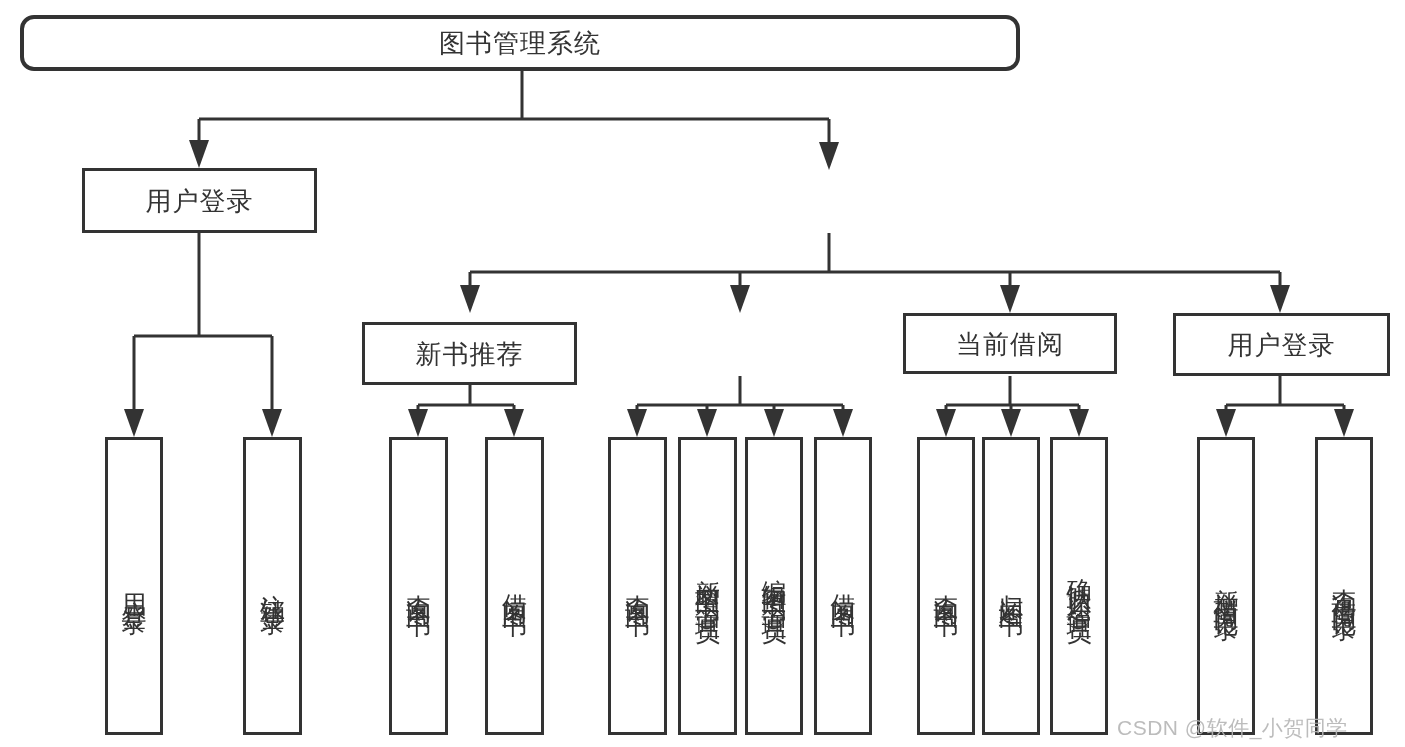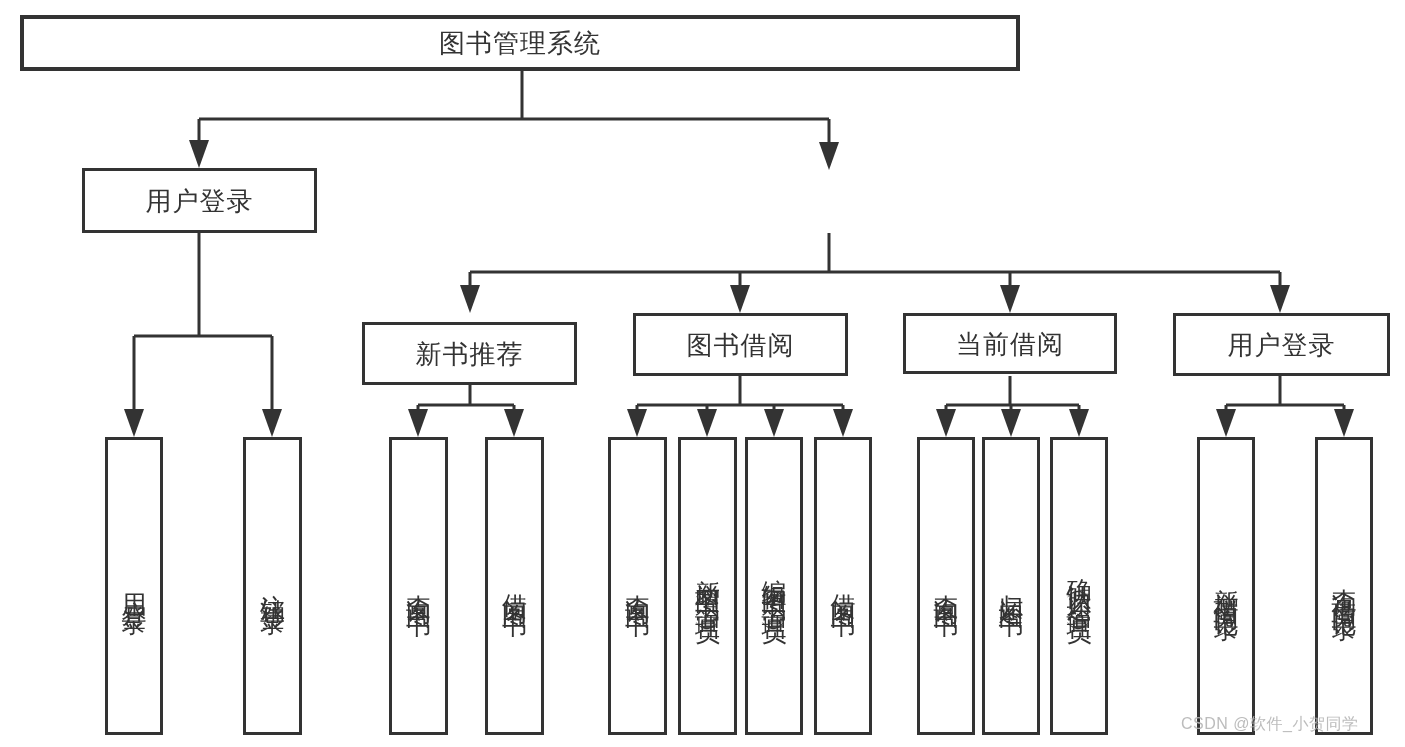--- a/index.html
+++ b/index.html
@@ -33,35 +33,36 @@
     text-align: center;
     z-index: 2;
   }
   .node.h {
     font-size: 26px;
     letter-spacing: 1px;
     line-height: 1;
   }
   .node.root {
     border-width: 4px;
+    border-radius: 14px;
   }
   .node.leaf {
     writing-mode: vertical-rl;
     text-orientation: mixed;
     font-size: 25px;
     letter-spacing: 6px;
     line-height: 1;
     padding: 2px 0;
   }
   .watermark {
     position: absolute;
-    left: 1181px;
+    left: 1117px;
     top: 714px;
     z-index: 5;
-    font-size: 16px;
+    font-size: 21px;
     letter-spacing: 0.5px;
     color: rgba(182, 182, 182, 0.92);
     white-space: nowrap;
   }
 </style>
 </head>
 <body>
 
 <div id="stage">
 
@@ -103,21 +104,20 @@
       <polygon points="1226,437 1216,409 1236,409"></polygon>
       <polygon points="1344,437 1334,409 1354,409"></polygon>
     </g>
   </svg>
 
   <div class="node h root" style="left:20px; top:15px; width:1000px; height:56px;">图书管理系统</div>
 
   <div class="node h" style="left:82px; top:168px; width:235px; height:65px;">用户登录</div>
 
   <div class="node h" style="left:362px; top:313px; width:215px; height:63px;margin-top:9px;">新书推荐</div>
-  <div class="node h" style="left:633px; top:313px; width:215px; height:63px;">图书借阅</div>
   <div class="node h" style="left:903px; top:313px; width:214px; height:61px;">当前借阅</div>
   <div class="node h" style="left:1173px; top:313px; width:217px; height:63px;">用户登录</div>
 
   <div class="node leaf" style="left:105px; top:437px; width:58px; height:298px;">用户登录</div>
   <div class="node leaf" style="left:243px; top:437px; width:59px; height:298px;">注销登录</div>
 
   <div class="node leaf" style="left:389px; top:437px; width:59px; height:298px;">查询图书</div>
   <div class="node leaf" style="left:485px; top:437px; width:59px; height:298px;">借阅图书</div>
 
   <div class="node leaf" style="left:608px; top:437px; width:59px; height:298px;">查询图书</div>

